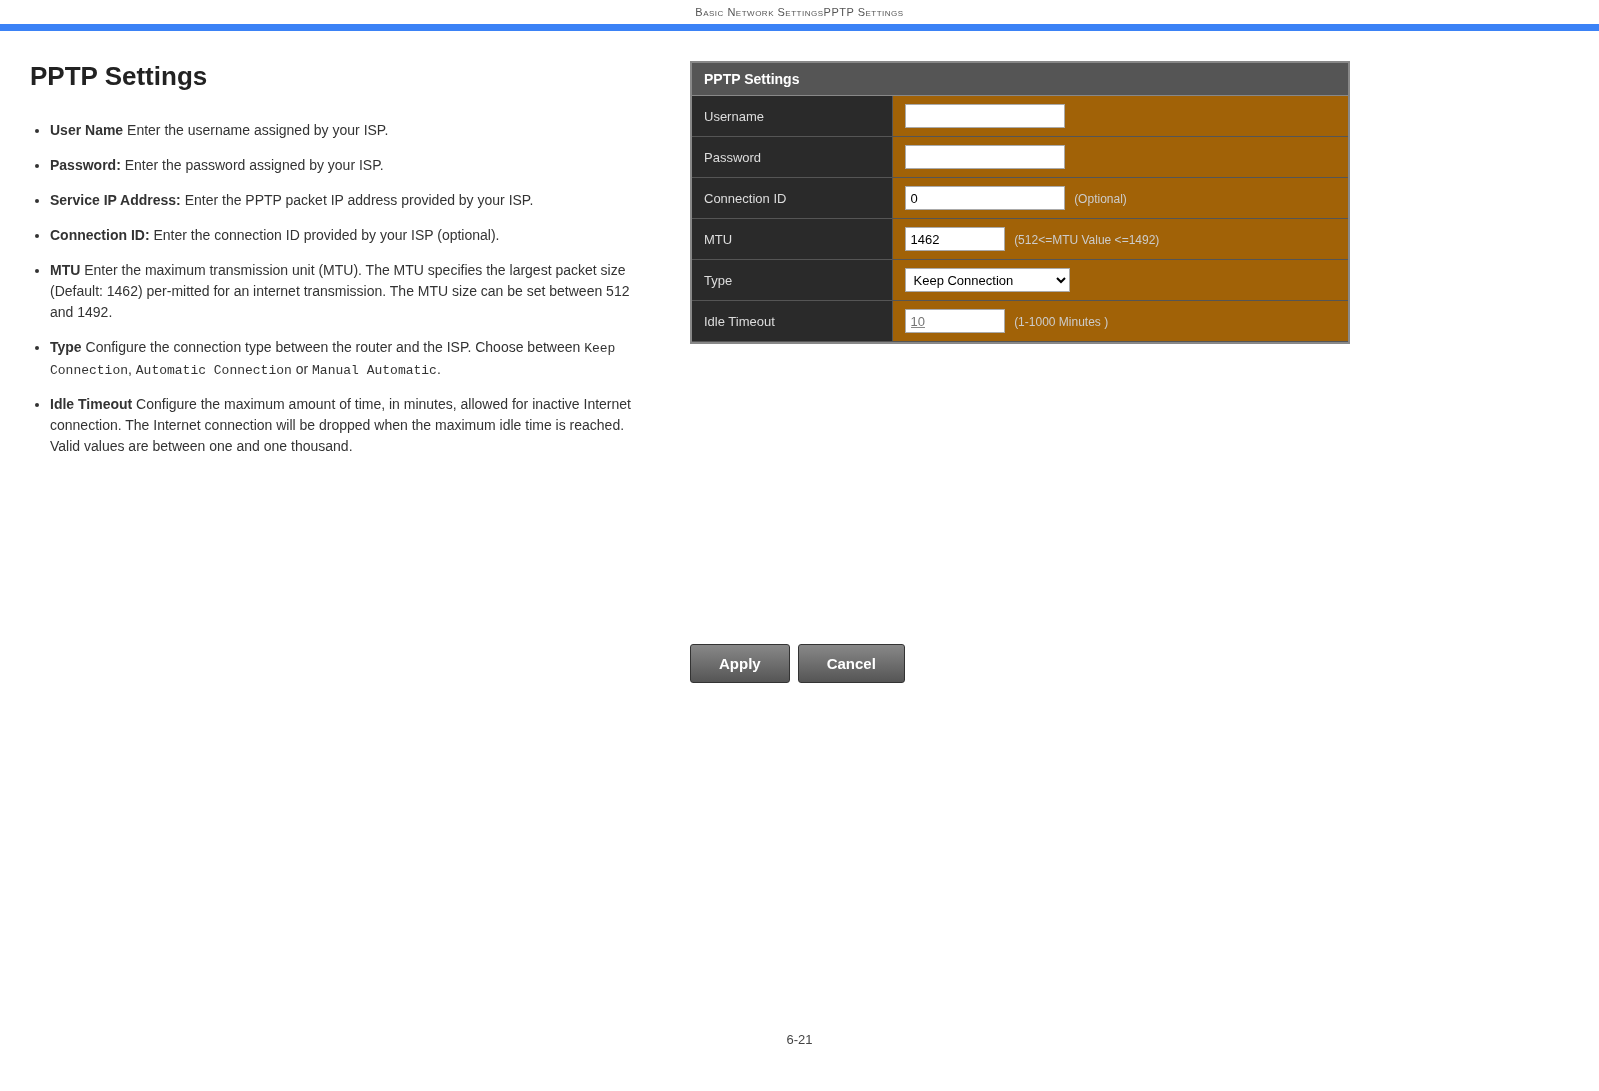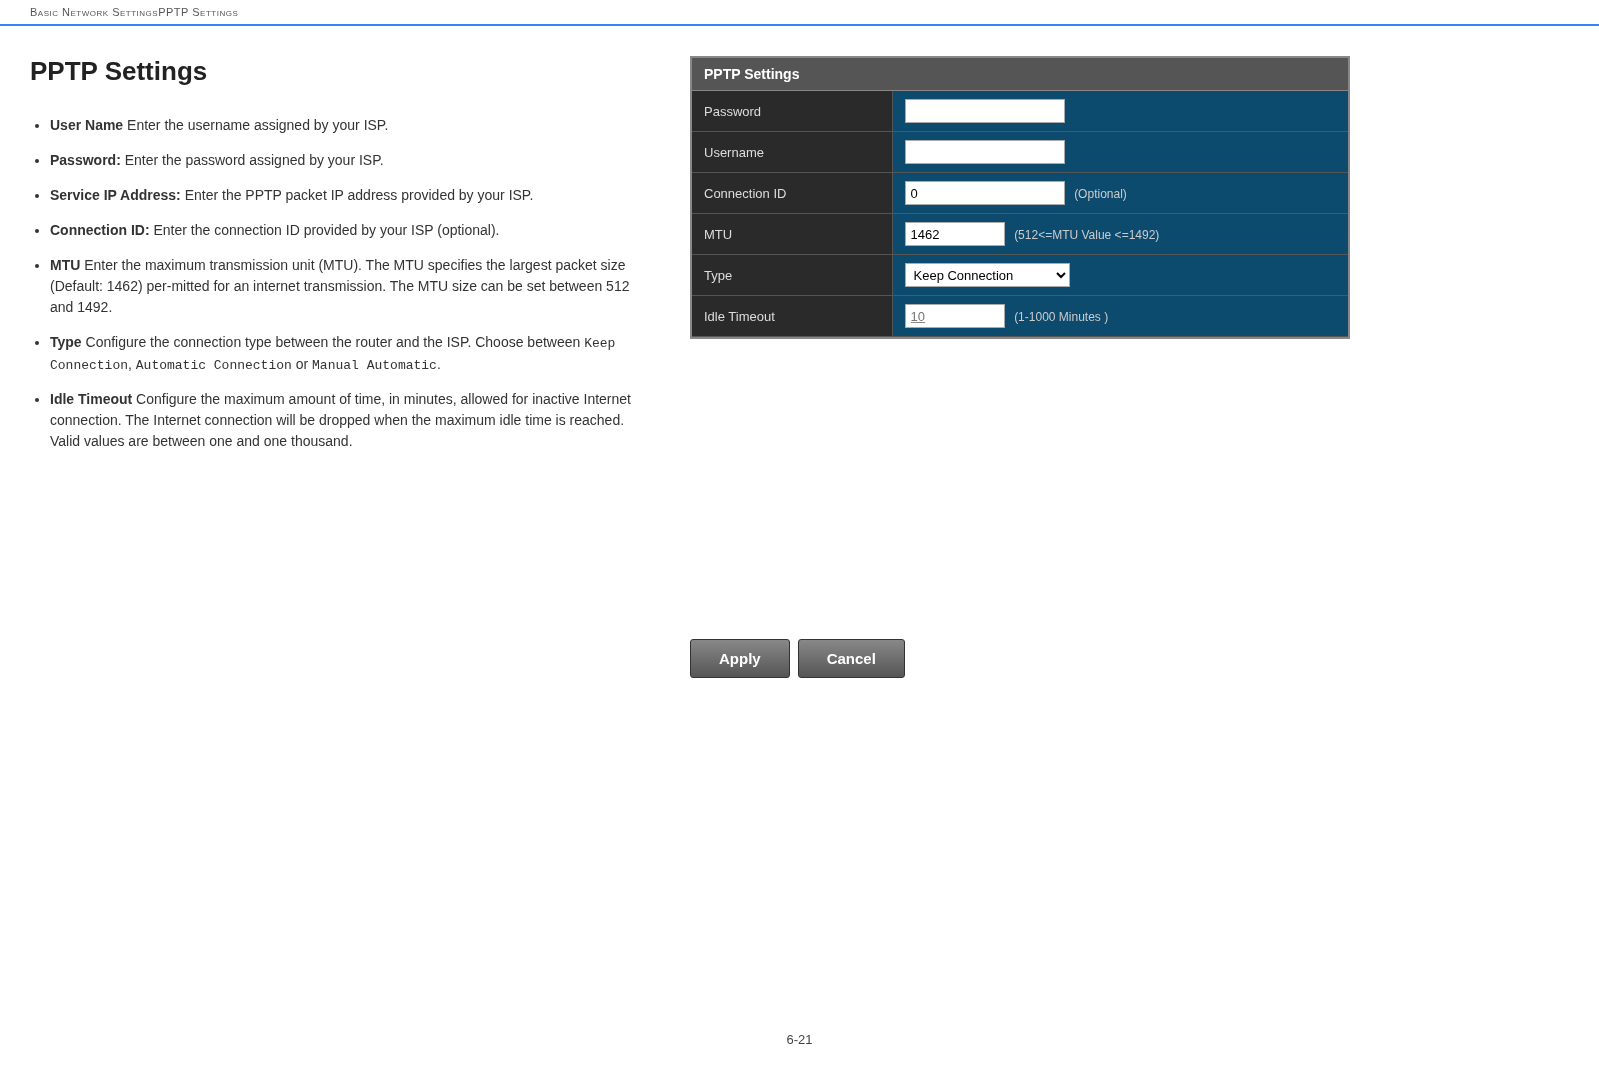--- a/index.html
+++ b/index.html
@@ -9,27 +9,27 @@
       color: #333;
       background: #fff;
       width: 1599px;
       min-height: 1091px;
       position: relative;
     }
 
     
     .page-header {
       display: flex;
-      justify-content: flex-start;
+      justify-content: center;
       padding: 6px 30px;
       font-size: 11px;
       color: #555;
       font-variant: small-caps;
       letter-spacing: 0.5px;
-      border-bottom: 2px solid #3b82f6;
+      border-bottom: 7px solid #3b82f6;
     }
 
     
     .main-content {
       display: flex;
       padding: 30px 30px 20px 30px;
       gap: 40px;
     }
 
     
@@ -110,21 +110,21 @@
 
     .settings-table td.label-cell {
       background: #2a2a2a;
       color: #ddd;
       font-size: 13px;
       width: 200px;
       border-right: 1px solid #555;
     }
 
     .settings-table td.input-cell {
-      background: #0c4a6e;
+      background: #a16207;
       color: #ddd;
       font-size: 13px;
     }
 
     .settings-table input[type="text"] {
       background: #fff;
       border: 1px solid #aaa;
       padding: 3px 5px;
       font-size: 13px;
       width: 160px;
@@ -234,28 +234,28 @@
   </div>
 
   <div class="right-column">
 
     <div class="settings-panel">
       <div class="settings-panel-title">PPTP Settings</div>
       <table class="settings-table">
         <tbody>
 
           <tr>
+            <td class="label-cell">Username</td>
+            <td class="input-cell">
+              <input type="text" value="" style="width: 160px;">
+            </td>
+          </tr>
+
+          <tr>
             <td class="label-cell">Password</td>
-            <td class="input-cell">
-              <input type="text" value="" style="width: 160px;">
-            </td>
-          </tr>
-
-          <tr>
-            <td class="label-cell">Username</td>
             <td class="input-cell">
               <input type="text" value="" style="width: 160px;">
             </td>
           </tr>
 
 
           <tr>
             <td class="label-cell">Connection ID</td>
             <td class="input-cell">
               <input type="text" value="0" style="width: 160px;">

